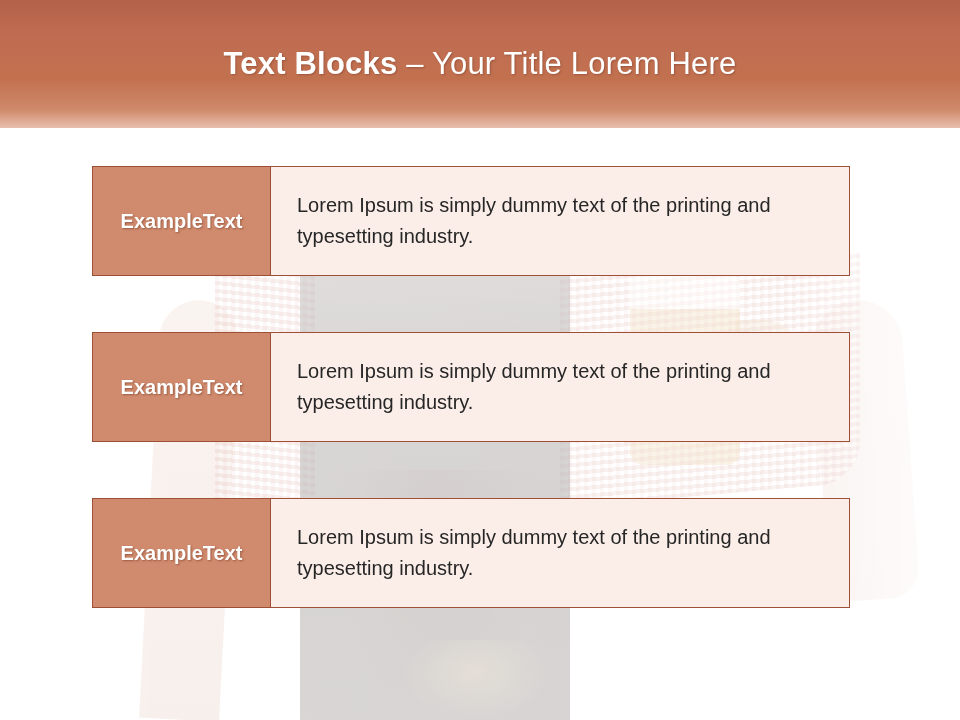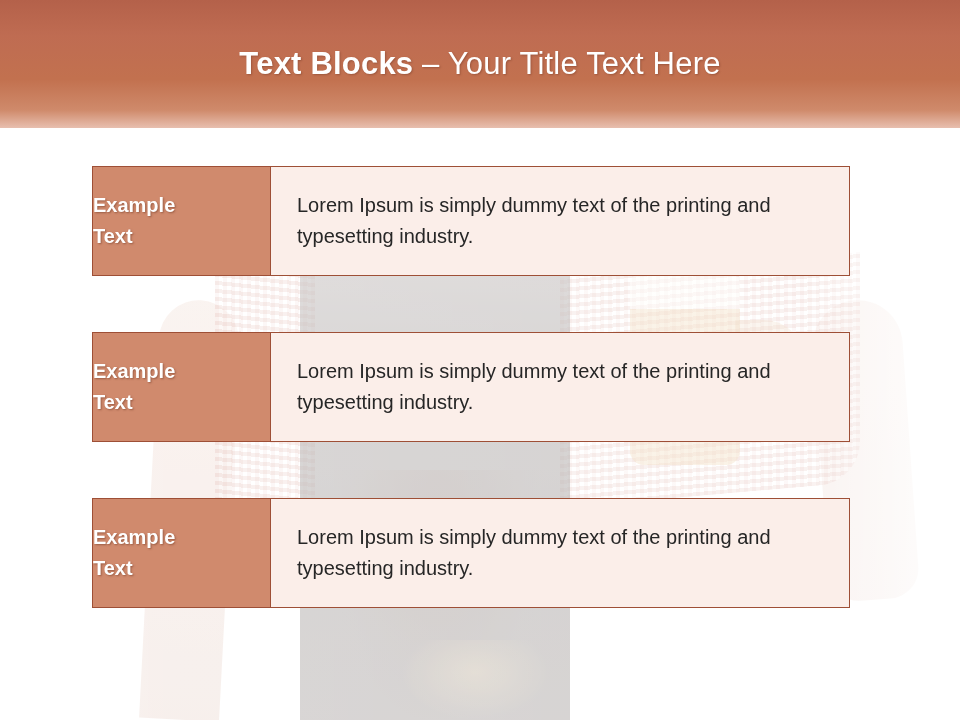--- a/index.html
+++ b/index.html
@@ -189,21 +189,22 @@
     box-sizing: border-box;
     background: #fbeee9;
   }
   .block-label {
     width: 178px;
     min-width: 178px;
     background: #d08a6d;
     border-right: 1px solid #9e4f36;
     box-sizing: border-box;
     display: flex;
-    flex-direction: column;
+    flex-direction: row;
+    align-items: center;
     justify-content: center;
     color: #ffffff;
     font-weight: bold;
     font-size: 20px;
     line-height: 1.55;
     text-shadow: 1px 1px 2px rgba(110,55,35,0.55);
   }
   .block-body {
     flex: 1;
     background: #fbeee9;
@@ -234,21 +235,21 @@
     <div class="fig-mug"></div>
     <div class="fig-mug-handle"></div>
     <div class="fig-embroidery"></div>
     <div class="bg-fade"></div>
     <div class="bg-fade-sides"></div>
     <div class="bg-fade-top"></div>
   </div>
 
   <div class="title-banner">
     <div class="title-text">
-      <span class="strong">Text Blocks</span><span class="light"> – </span><span class="light">Your Title Text Here</span>
+      <span class="strong">Text Blocks</span><span class="light"> – </span><span class="light">Your Title Lorem Here</span>
     </div>
   </div>
 
   <div class="blocks">
 
     <div class="block-row">
       <div class="block-label">
         <span>Example</span>
         <span>Text</span>
       </div>

